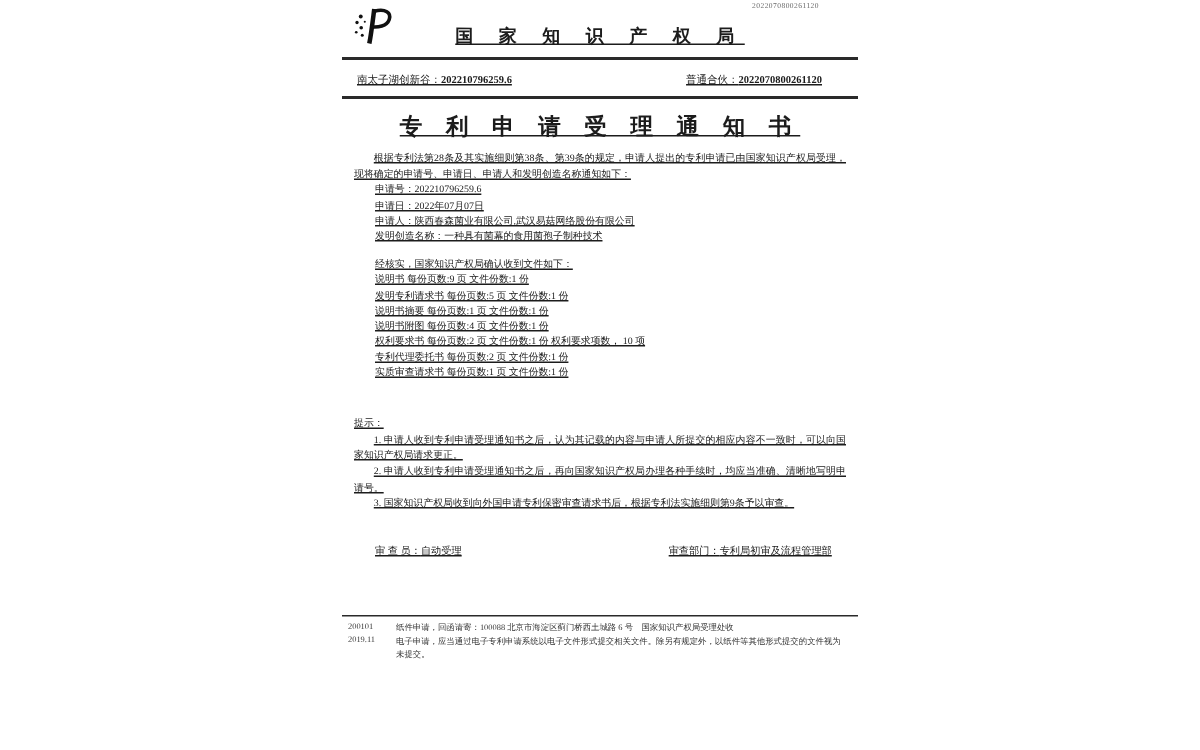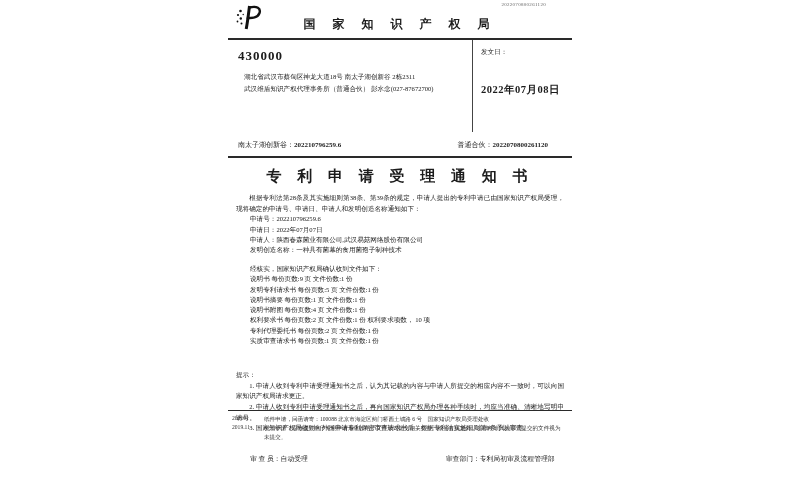--- a/index.html
+++ b/index.html
@@ -4,20 +4,21 @@
 <style>
   * { margin: 0; padding: 0; box-sizing: border-box; }
   html, body { width: 800px; height: 500px; background: #ffffff; }
   body { font-family: "Liberation Serif", "DejaVu Serif", serif; color: #1c1c1c; }
   .doc {
     position: relative;
     width: 344px;
     height: 452px;
     margin: 0 auto;
     background: #fff;
+    text-decoration: underline;
   }
   
   .header { position: relative; height: 40px; border-bottom: 2px solid #2a2a2a; }
   .logo { position: absolute; left: 6px; top: 4px; }
   .agency-title {
     text-align: center;
     padding-top: 16px;
     font-size: 12px;
     font-weight: bold;
     letter-spacing: 7px;
@@ -112,31 +113,20 @@
         <circle cx="6.8" cy="14.5" r="1.2" fill="#111"></circle>
         <circle cx="3.5" cy="17.5" r="0.9" fill="#111"></circle>
         <circle cx="7.5" cy="19.5" r="1.0" fill="#111"></circle>
         <circle cx="9.2" cy="10.5" r="0.7" fill="#111"></circle>
       </svg>
     </div>
     <div class="agency-title">国 家 知 识 产 权 局</div>
     <div class="tiny-code">2022070800261120</div>
   </div>
 
-  <div class="addr-box">
-    <div class="addr-left">
-      <div class="postal">430000</div>
-      <div class="addr-line">湖北省武汉市蔡甸区神龙大道18号 南太子湖创新谷 2栋2311</div>
-      <div class="addr-line">武汉维盾知识产权代理事务所（普通合伙） 彭水念(027-87672700)</div>
-    </div>
-    <div class="addr-right">
-      <div class="dispatch-label">发文日：</div>
-      <div class="dispatch-date">2022年07月08日</div>
-    </div>
-  </div>
 
   <div class="ref-row">
     <div>
       <span>南太子湖创新谷：</span><b>202210796259.6</b>
     </div>
     <div style="margin-right:14px;">
       <span>普通合伙：</span><b>2022070800261120</b>
     </div>
   </div>
 

